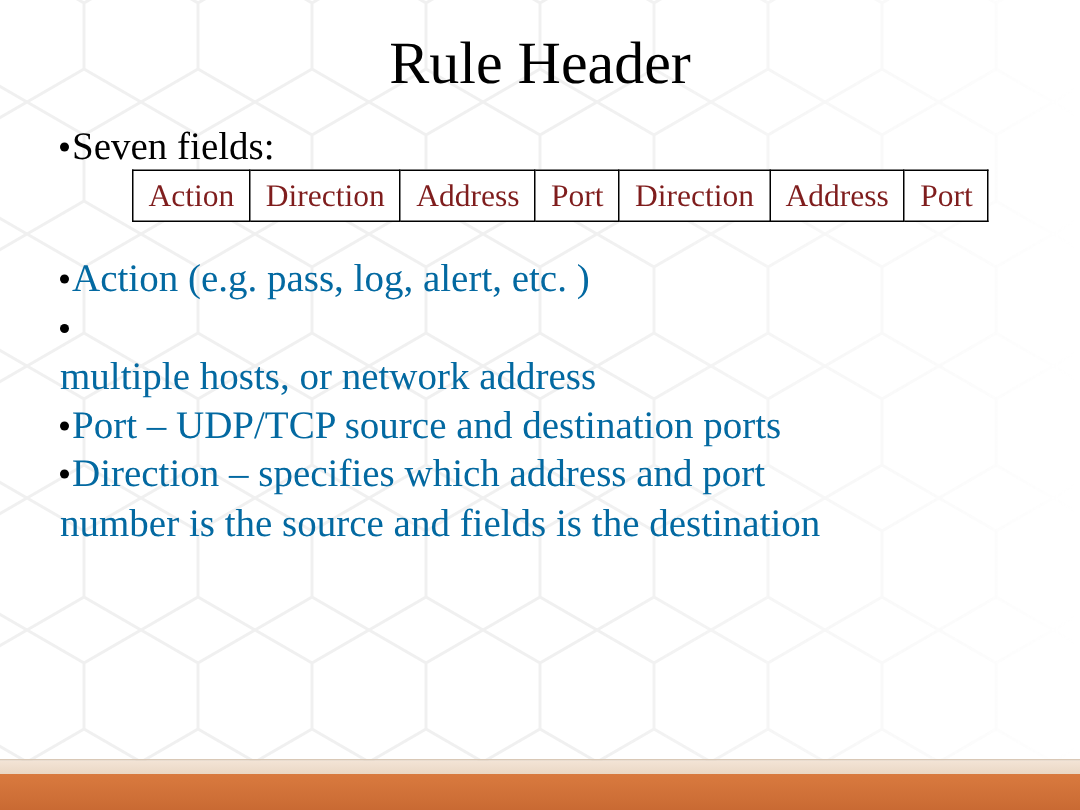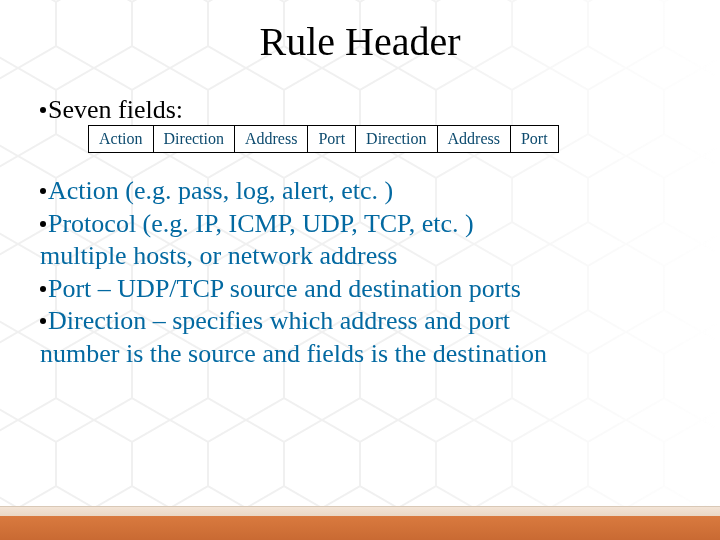--- a/index.html
+++ b/index.html
@@ -47,21 +47,21 @@
     position: relative;
     z-index: 3;
     padding: 10px 40px 0 40px;
     box-sizing: border-box;
   }
 
   .title {
     text-align: center;
     font-size: 40px;
     font-weight: 400;
-    margin: 8px 0 30px 0;
+    margin: 8px 0 18px 0;
     color: #000;
     font-family: "Times New Roman", Times, serif;
   }
 
   .intro {
     font-size: 26px;
     color: #000;
   }
 
   .bullet {
@@ -78,22 +78,22 @@
 
   .header-table {
     border-collapse: collapse;
     margin: 0 0 22px 48px;
     background: #fff;
   }
   .header-table td {
     border: 1px solid #000;
     padding: 4px 10px;
     font-family: "Times New Roman", Times, serif;
-    font-size: 16px;
-    color: #0c4a6e;
+    font-size: 21px;
+    color: #7f1d1d;
     text-align: left;
     white-space: nowrap;
   }
 
   .points {
     font-size: 26px;
     line-height: 1.25;
     color: #0369a1;
   }
   .points .item {
@@ -150,21 +150,21 @@
       <td>Port</td>
     </tr>
   </tbody>
     </table>
 
   <div class="points">
     <p class="item">
       <span class="bullet"></span><span>Action (e.g. pass, log, alert, etc. )</span>
     </p>
     <p class="item">
-      <span class="bullet"></span><span>Protocol (e.g. IP, ICMP, UDP, TCP, etc. )</span>
+      <span class="bullet"></span>
     </p>
     <p class="cont">
       <span>multiple hosts, or network address</span>
     </p>
     <p class="item">
       <span class="bullet"></span><span>Port – UDP/TCP source and destination ports</span>
     </p>
     <p class="item">
       <span class="bullet"></span><span>Direction – specifies which address and port</span>
     </p>

